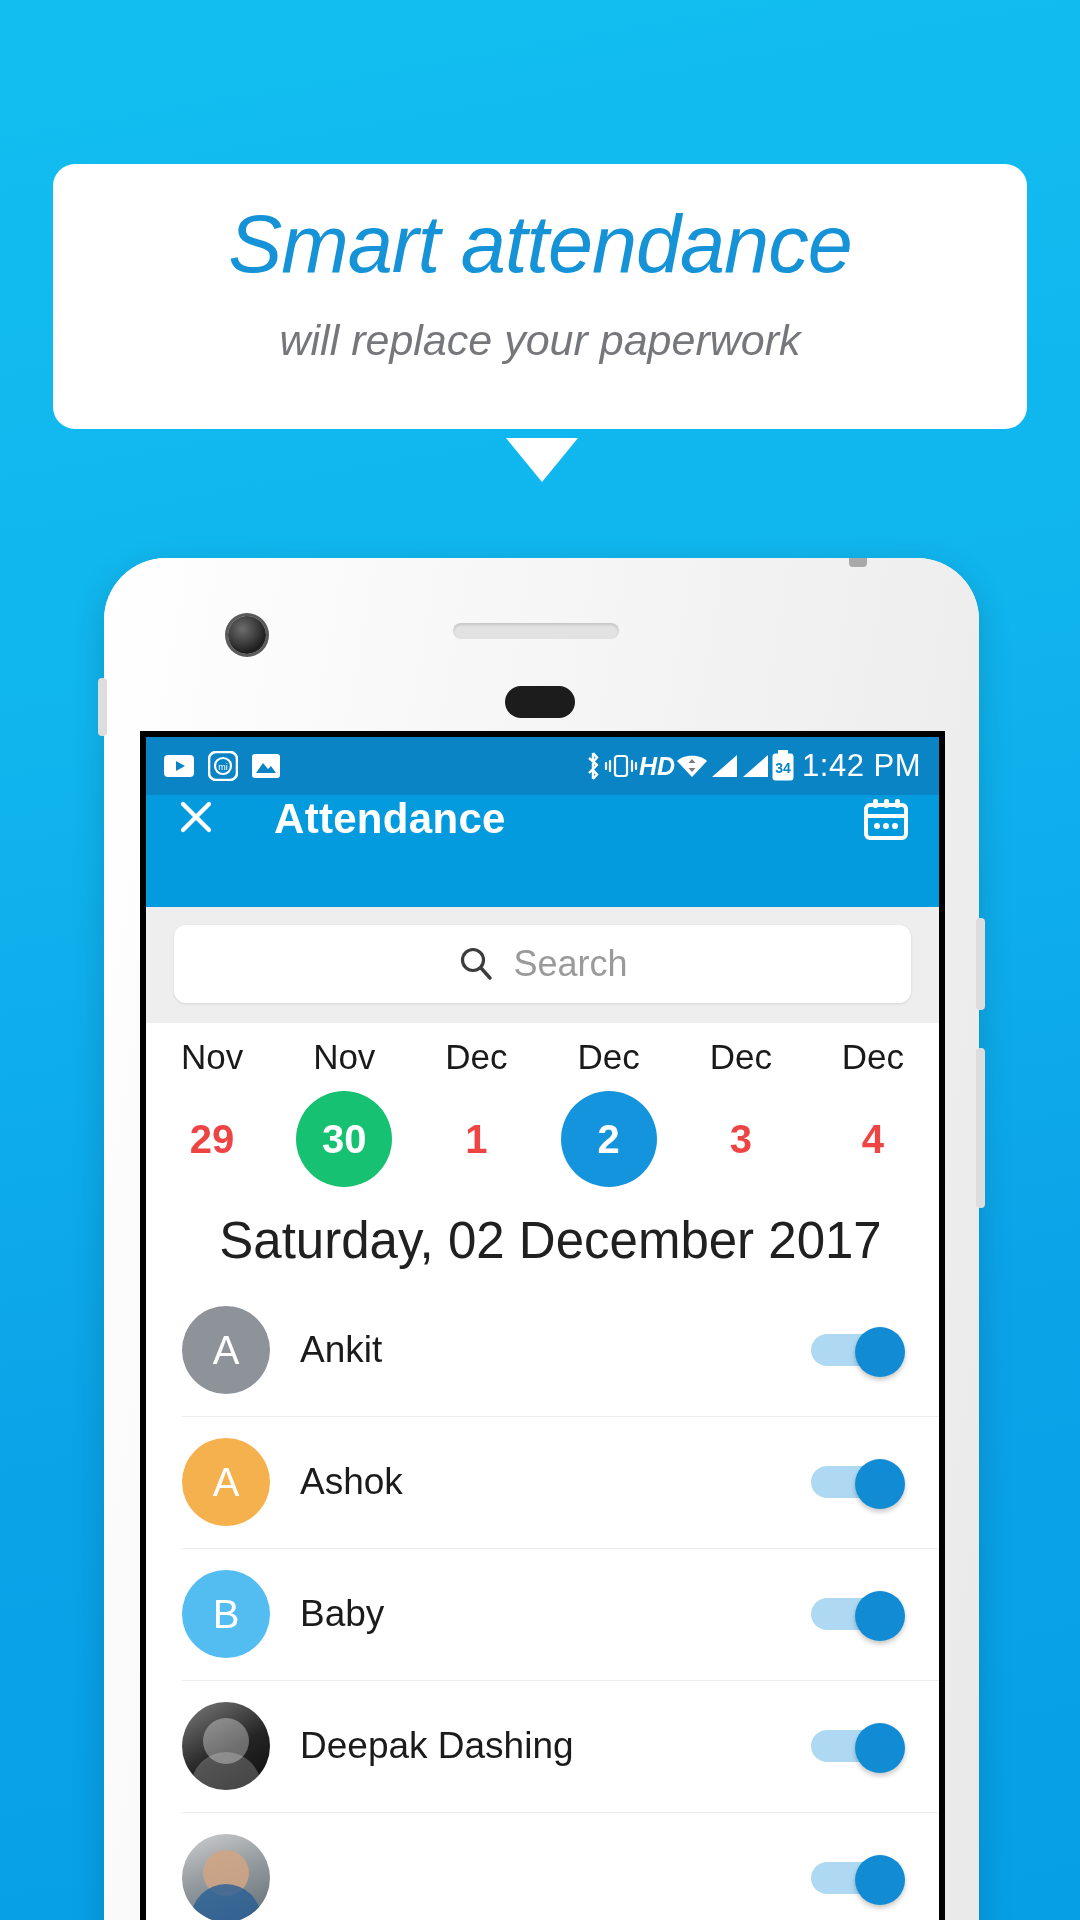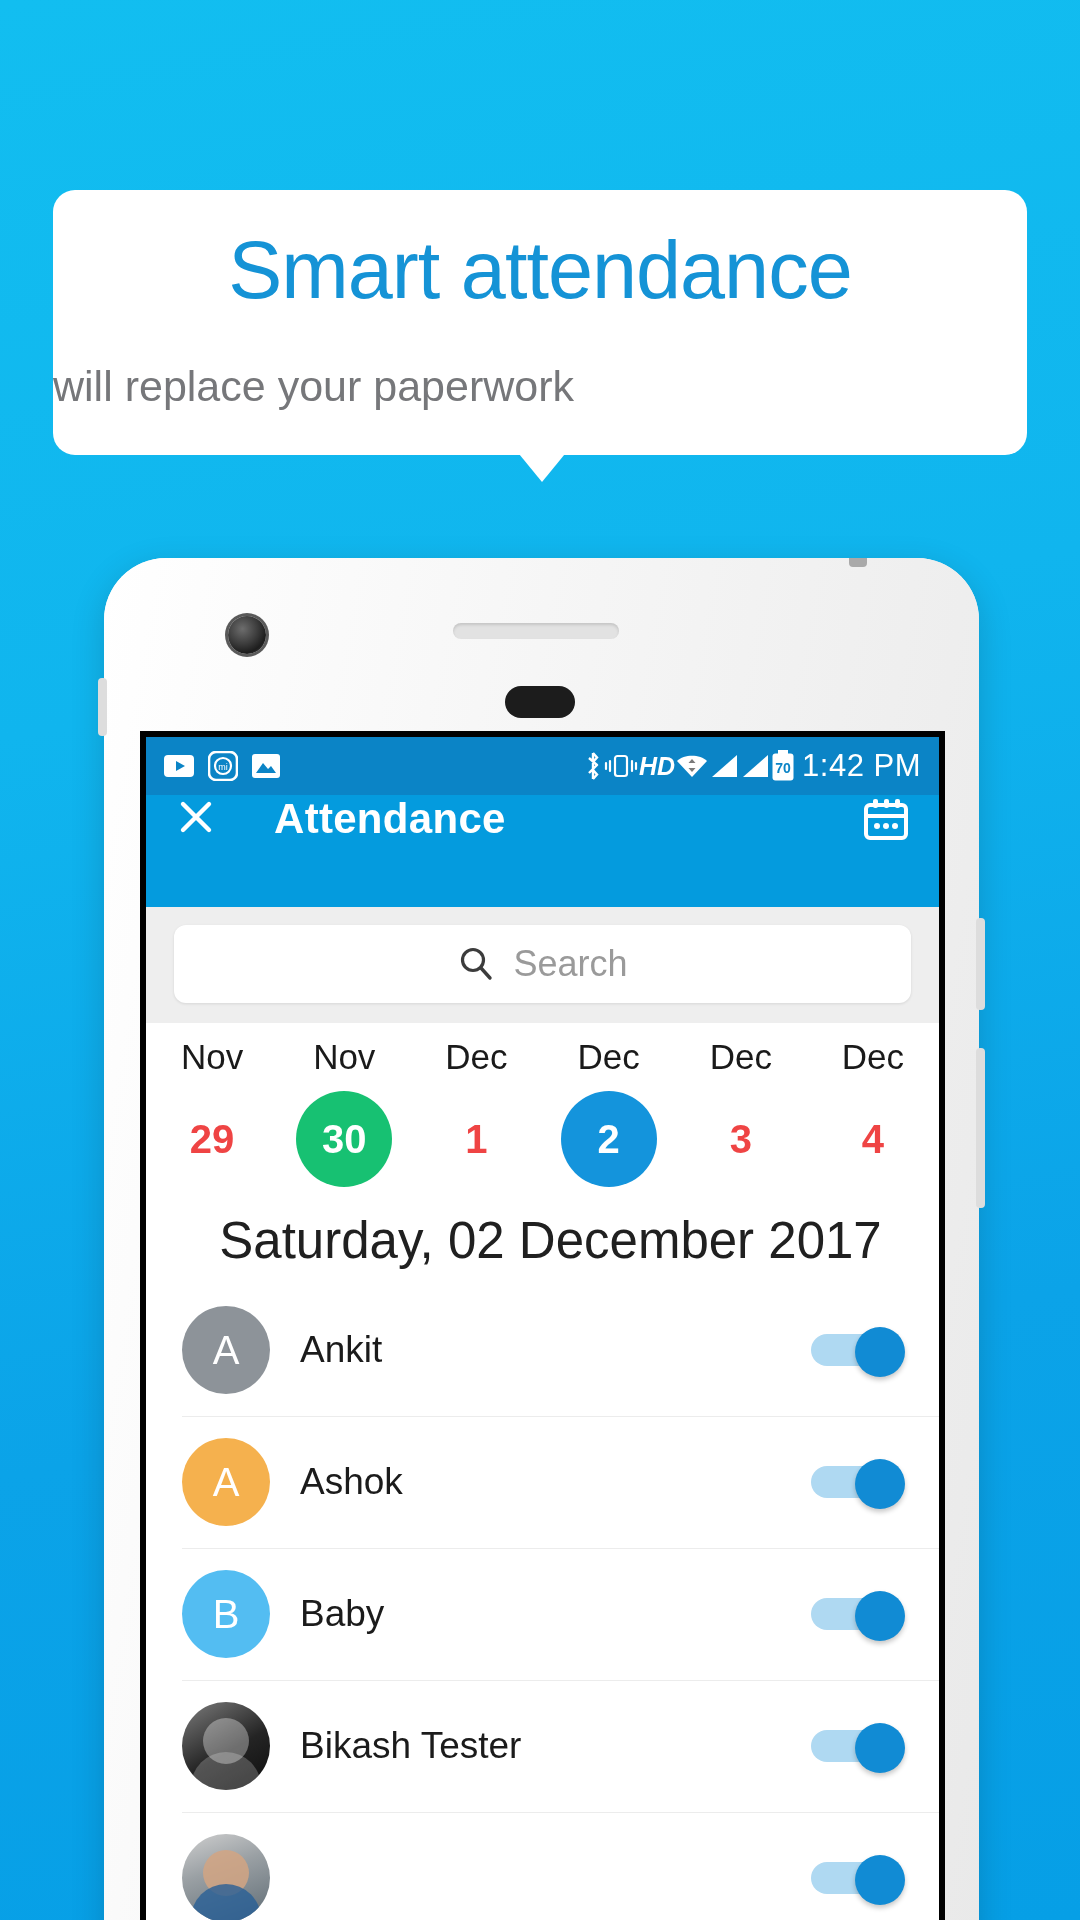--- a/index.html
+++ b/index.html
@@ -16,49 +16,49 @@
     width: 1080px;
     height: 1920px;
     background: linear-gradient(170deg, #12BEF0 0%, #10B5EE 35%, #0BA3E8 70%, #069FE6 100%);
     overflow: hidden;
   }
 
   
   .callout {
     position: absolute;
     left: 53px;
-    top: 190px;
+    top: 164px;
     width: 974px;
     height: 265px;
     background: #ffffff;
     border-radius: 22px;
+    font-style: italic;
   }
   .callout-title {
     position: absolute;
     top: 40px;
     left: 0;
     width: 100%;
     text-align: center;
     font-size: 81px;
     font-weight: 400;
     letter-spacing: -1px;
     color: #1593D6;
     line-height: 1;
   }
   .callout-sub {
     position: absolute;
     top: 155px;
     left: 0;
     width: 100%;
-    text-align: left;
+    text-align: center;
     font-size: 43px;
     font-weight: 400;
     color: #76777A;
     line-height: 1;
-    margin-top: 20px;
   }
   .callout-tail {
     position: absolute;
     left: 506px;
     top: 438px;
     width: 0; height: 0;
     border-left: 36px solid transparent;
     border-right: 36px solid transparent;
     border-top: 44px solid #ffffff;
   }
@@ -381,21 +381,21 @@
         <span class="ico">
           <svg width="30" height="26" viewBox="0 0 30 26">
               <path d="M28 2 L28 24 L3 24 Z" fill="#fff"></path>
             </svg>
         </span>
         <span class="ico" style="position:relative;">
           <svg width="24" height="32" viewBox="0 0 24 32">
               <rect x="7" y="0" width="10" height="4" fill="#fff"></rect>
               <rect x="1.5" y="3.5" width="21" height="27" rx="3" fill="#fff"></rect>
             </svg>
-          <span style="position:absolute;left:0;top:0;width:24px;height:32px;display:flex;align-items:center;justify-content:center;font-size:14px;font-weight:700;color:#0B84C6;padding-top:4px;">70</span>
+          <span style="position:absolute;left:0;top:0;width:24px;height:32px;display:flex;align-items:center;justify-content:center;font-size:14px;font-weight:700;color:#0B84C6;padding-top:4px;">34</span>
         </span>
         <span class="sb-time">1:42 PM</span>
       </div>
     </div>
 
     <div class="appbar">
       <span class="ico">
         <svg width="44" height="44" viewBox="0 0 44 44">
             <path d="M9 9 L35 35 M35 9 L9 35" stroke="#fff" stroke-width="4.4" stroke-linecap="round"></path>
           </svg>
@@ -493,21 +493,21 @@
           <span class="track"></span>
           <span class="knob"></span>
         </span>
       </div>
 
       <div class="row">
         <span class="avatar photo-a">
           <span class="face"></span>
           <span class="body"></span>
         </span>
-        <span class="rowname">Bikash Tester</span>
+        <span class="rowname">Deepak Dashing</span>
         <span class="rowspacer"></span>
         <span class="toggle">
           <span class="track"></span>
           <span class="knob"></span>
         </span>
       </div>
 
       <div class="row">
         <span class="avatar photo-b">
           <span class="face"></span>

